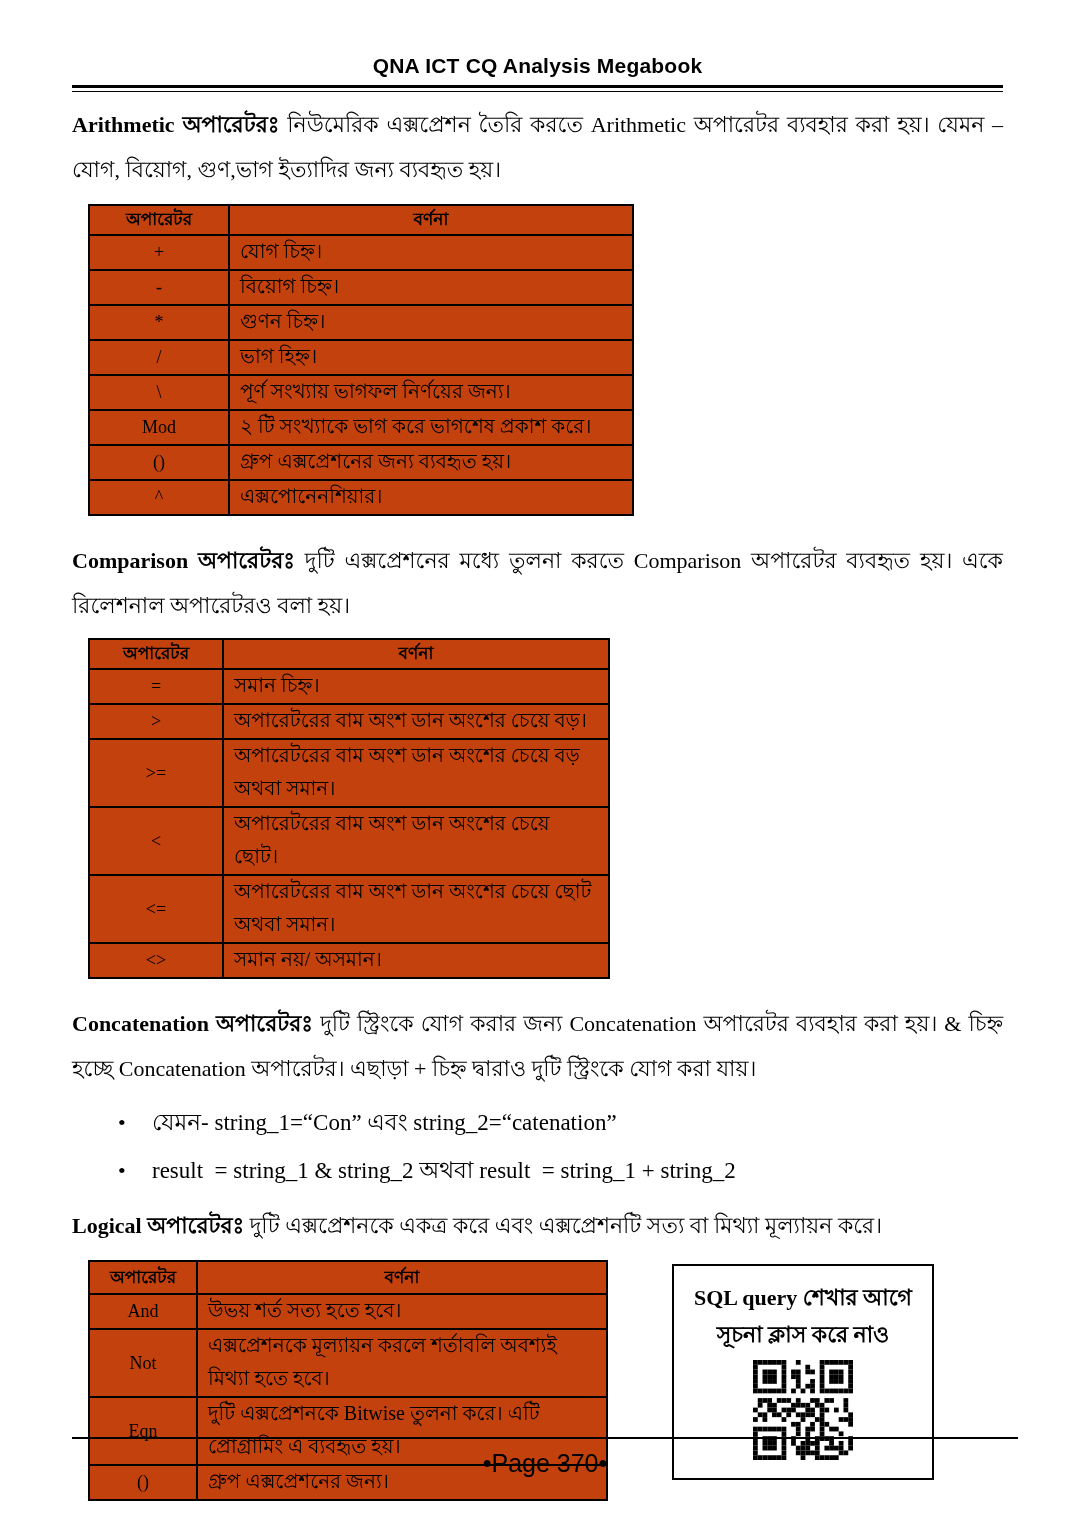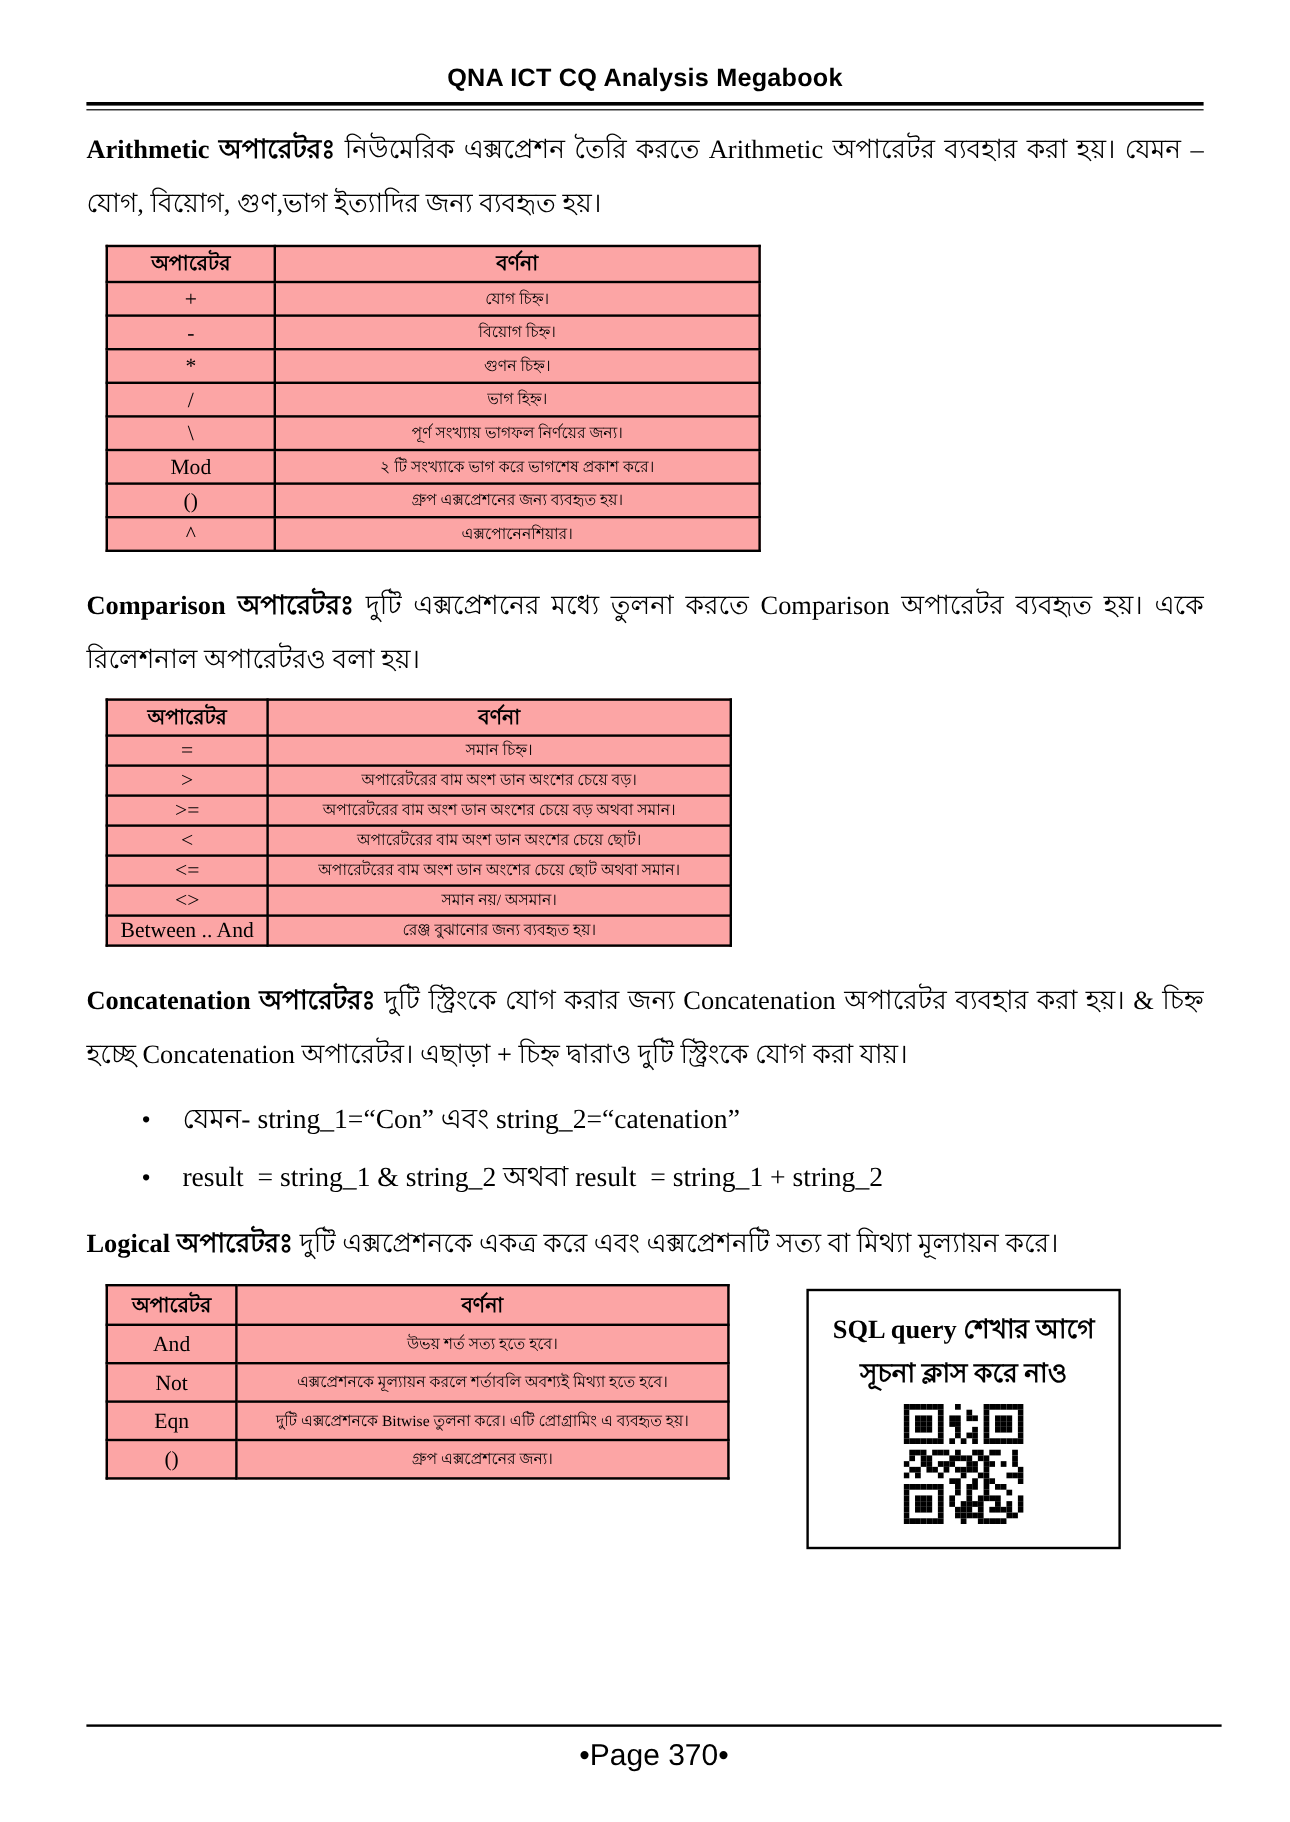--- a/index.html
+++ b/index.html
@@ -34,25 +34,25 @@
     line-height: 45px;
     text-align: justify;
   }
   .para .lead { font-weight: bold; }
   .para .blabel { font-weight: bold; }
   .mt-para1 { margin-top: 10px; }
   .mt-para2 { margin-top: 22px; }
   .mt-para3 { margin-top: 22px; }
   .mt-para4 { margin-top: 8px; }
 
-  table.op-table { border-collapse: collapse; margin-left: 16px; background: #fca5a5; }
+  table.op-table { border-collapse: collapse; margin-left: 16px; background: #c2410c; }
   .op-table th, .op-table td { border: 2px solid #000; font-family: "Liberation Serif", serif; vertical-align: middle; }
   .op-table th { font-size: 17px; font-weight: bold; text-align: center; }
   .op-table td:first-child { text-align: center; font-size: 18px; }
-  .op-table td:last-child { text-align: center; padding: 0 10px; font-size: 13px; }
+  .op-table td:last-child { text-align: left; padding: 0 10px; font-size: 20px; }
 
   .t1 { width: 546px; margin-top: 12px; }
   .t1 th:first-child { width: 140px; }
   .t1 th { height: 30px; }
   .t1 td { height: 28px; }
 
   .t2 { width: 522px; margin-top: 10px; }
   .t2 th:first-child { width: 134px; }
   .t2 th { height: 27px; }
   .t2 td { height: 25px; }
@@ -183,24 +183,20 @@
           <td>&lt;</td>
           <td>অপারেটরের বাম অংশ ডান অংশের চেয়ে ছোট।</td>
         </tr>
         <tr>
           <td>&lt;=</td>
           <td>অপারেটরের বাম অংশ ডান অংশের চেয়ে ছোট অথবা সমান।</td>
         </tr>
         <tr>
           <td>&lt;&gt;</td>
           <td>সমান নয়/ অসমান।</td>
-        </tr>
-        <tr>
-          <td>Between .. And</td>
-          <td>রেঞ্জ বুঝানোর জন্য ব্যবহৃত হয়।</td>
         </tr>
       </tbody>
     </table>
 
   <p class="para mt-para3"><span class="lead">Concatenation</span> <span class="blabel">অপারেটরঃ</span> <span>দুটি স্ট্রিংকে যোগ করার জন্য Concatenation অপারেটর ব্যবহার করা হয়। &amp; চিহ্ন হচ্ছে Concatenation অপারেটর। এছাড়া + চিহ্ন দ্বারাও দুটি স্ট্রিংকে যোগ করা যায়।</span></p>
 
   <ul class="bullets">
     <li><span class="bullet-dot">•</span><span>যেমন- string_1=“Con” এবং string_2=“catenation”</span></li>
     <li><span class="bullet-dot">•</span><span>result  = string_1 &amp; string_2 অথবা result  = string_1 + string_2</span></li>
   </ul>

